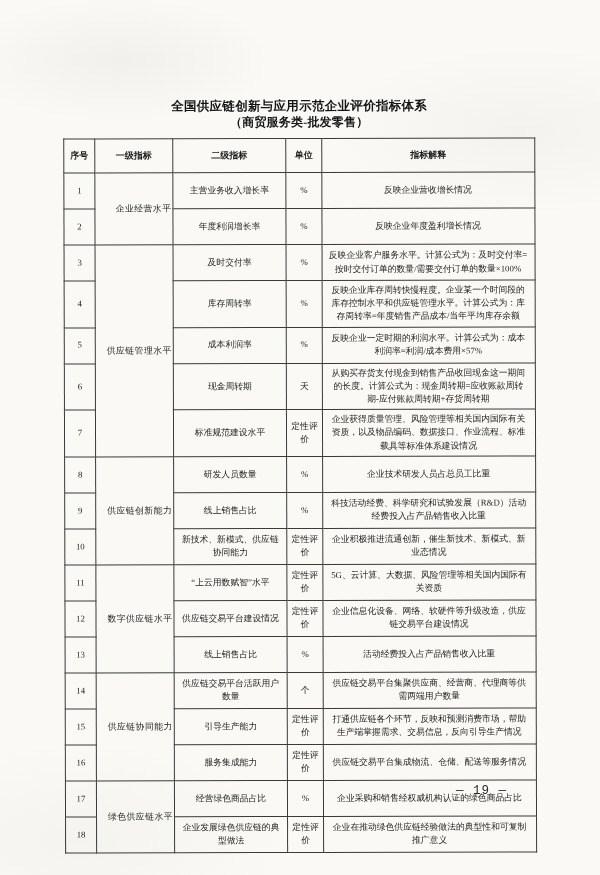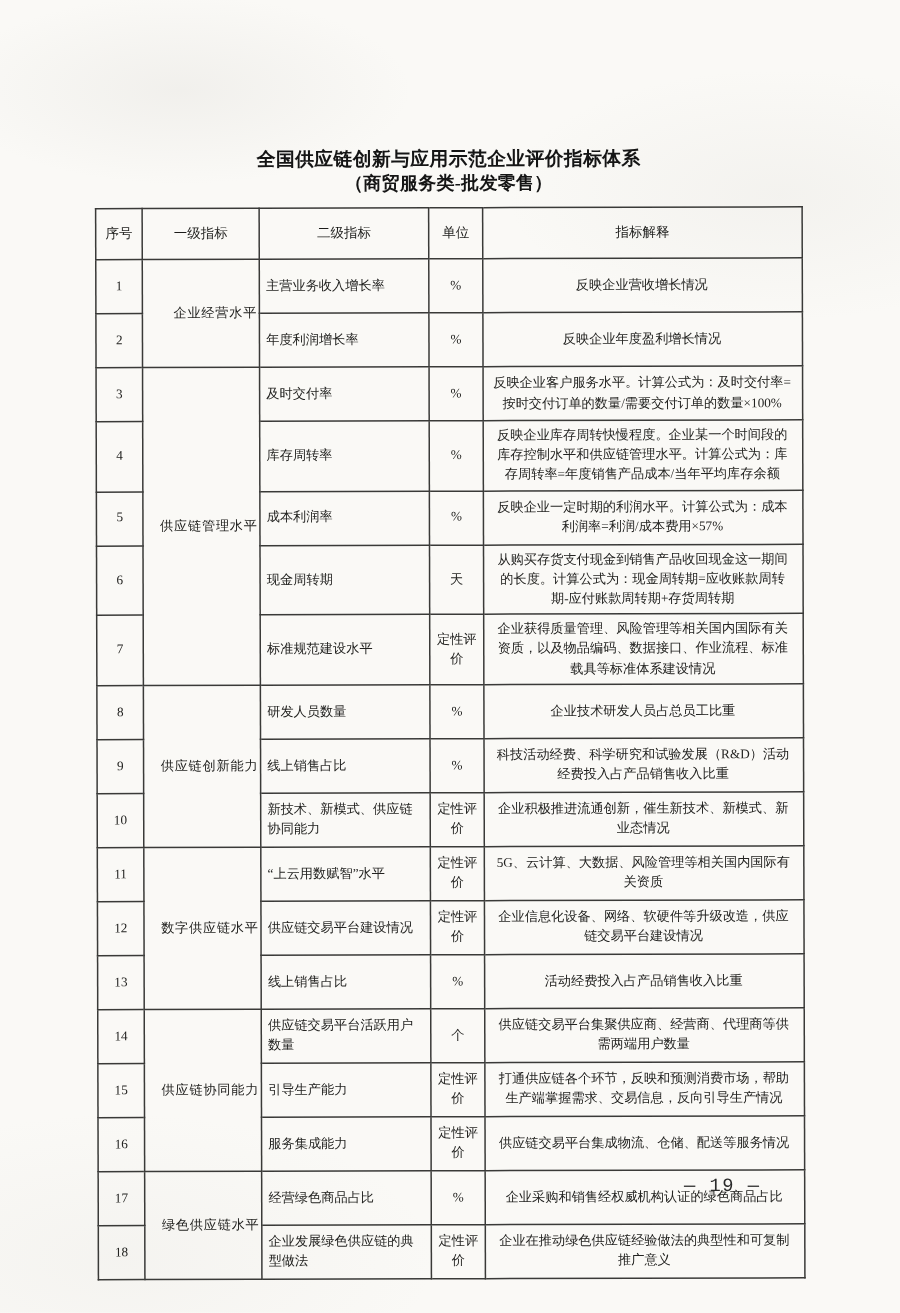--- a/index.html
+++ b/index.html
@@ -32,28 +32,28 @@
     width:471px; margin:8px auto 0;
     border-collapse:collapse; table-layout:fixed;
   }
   table.idx th, table.idx td{
     border:1px solid #3a3a38;
     vertical-align:middle;
     color:#232321;
     word-break:break-all;
   }
   table.idx th{
-    font-size:9px; font-weight:normal; height:29px;
+    font-size:9px; font-weight:bold; height:29px;
     text-align:center; padding:2px;
     color:#1c1c1a;
   }
   table.idx td{ font-size:8.8px; line-height:1.5; height:29px; }
   td.c{ text-align:center; padding:2px 2px; }
   td.grp{ text-align:right; font-weight:normal; letter-spacing:0.5px; }
-  td.ind{ text-align:left; padding:2px 4px; }
+  td.ind{ text-align:center; padding:2px 4px; }
   td.unit{ text-align:center; padding:2px 1px; }
   td.expl{ text-align:center; padding:3px 6px 3px 5px; }
   .page-no{
     position:absolute; top:784px; right:93px;
     font-size:12.5px; letter-spacing:1px; color:#2a2a2a;
     font-family:Liberation Mono, monospace;
   }
 </style>
 </head>
 <body>

